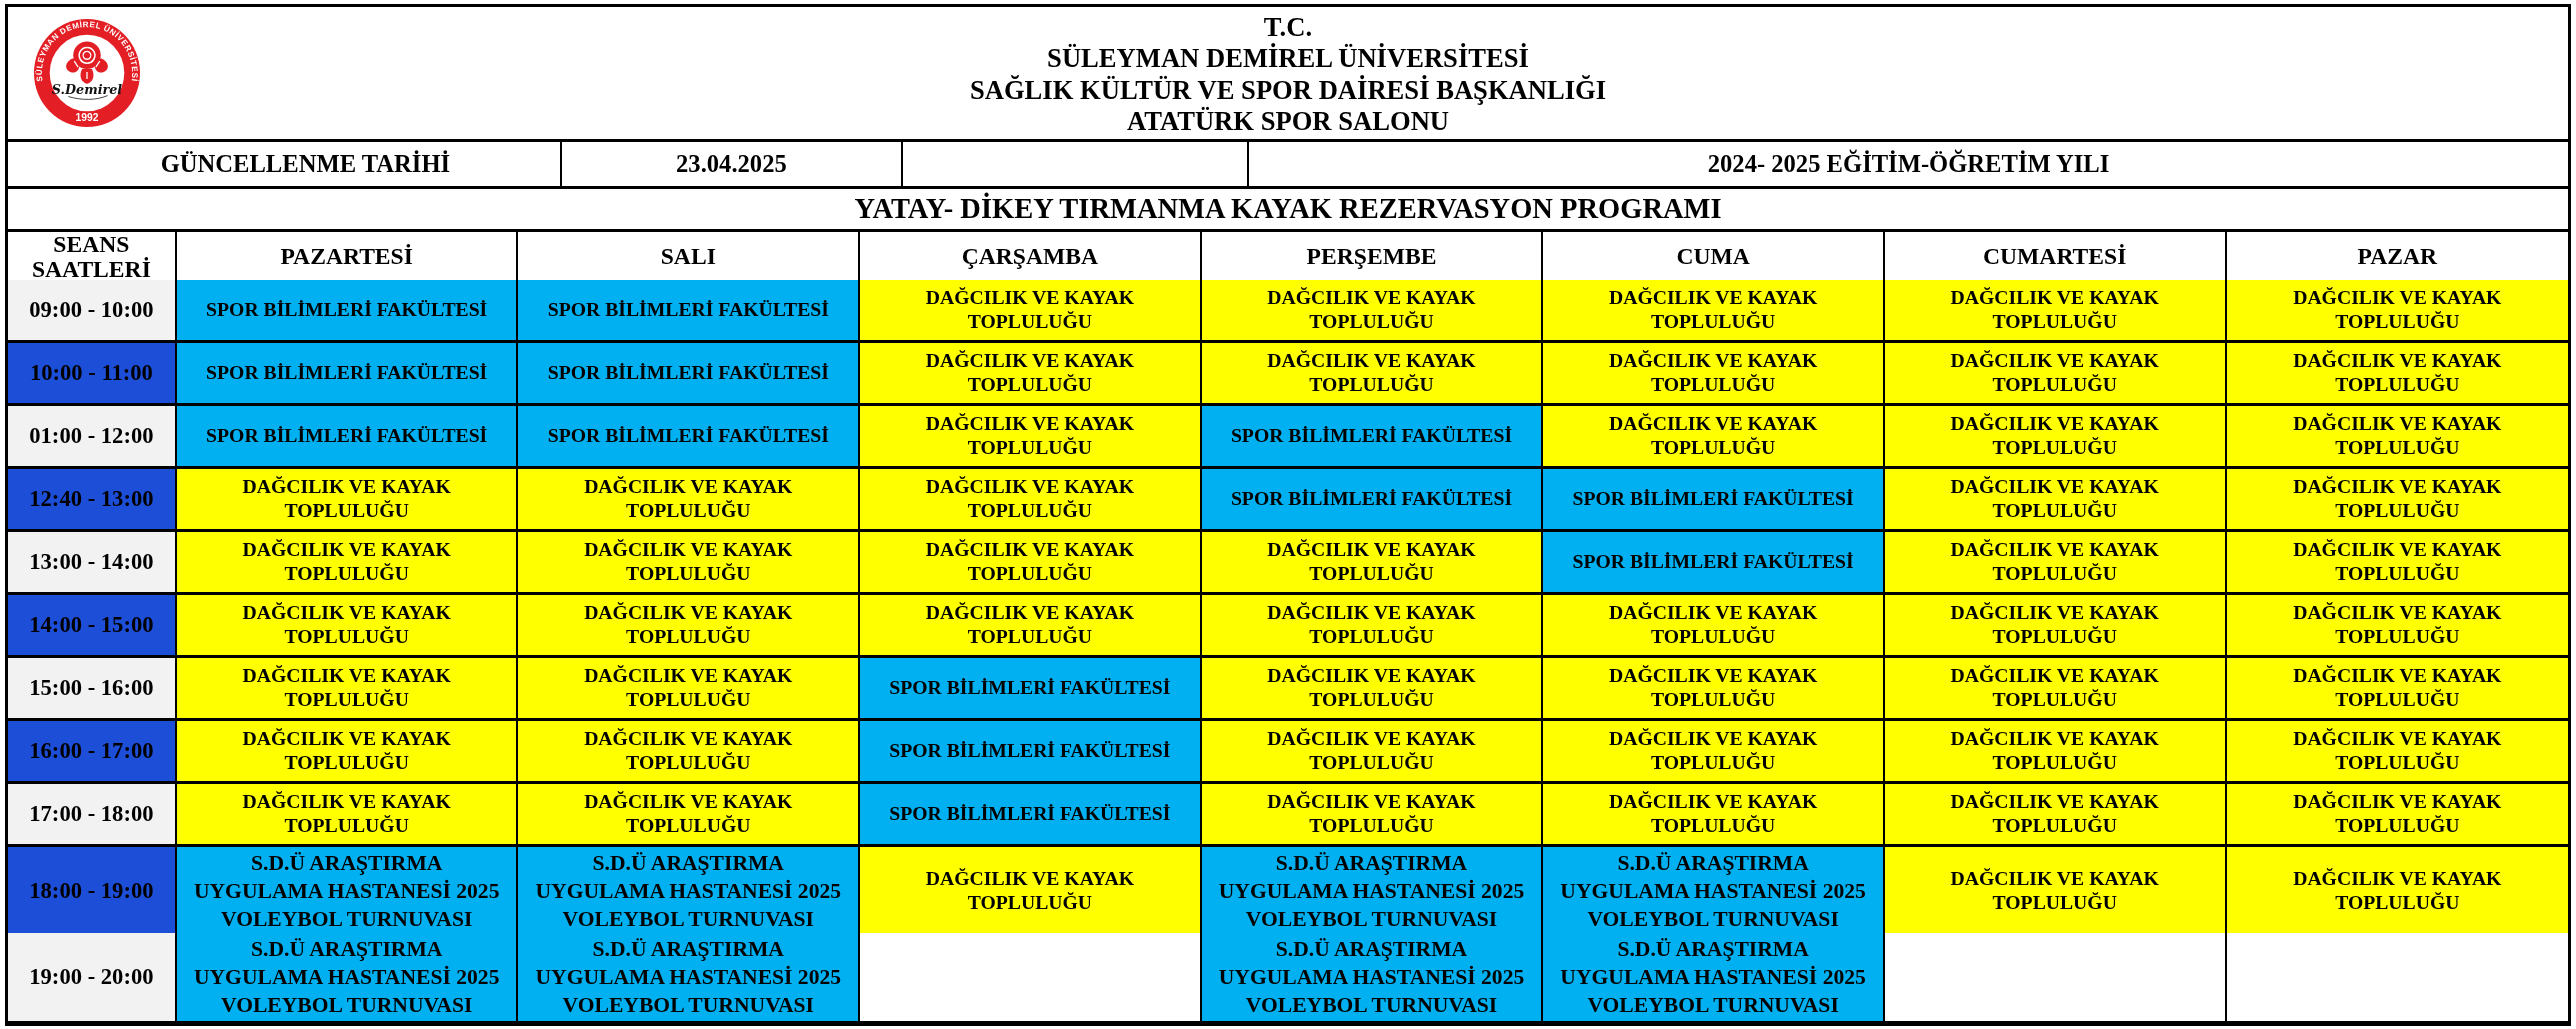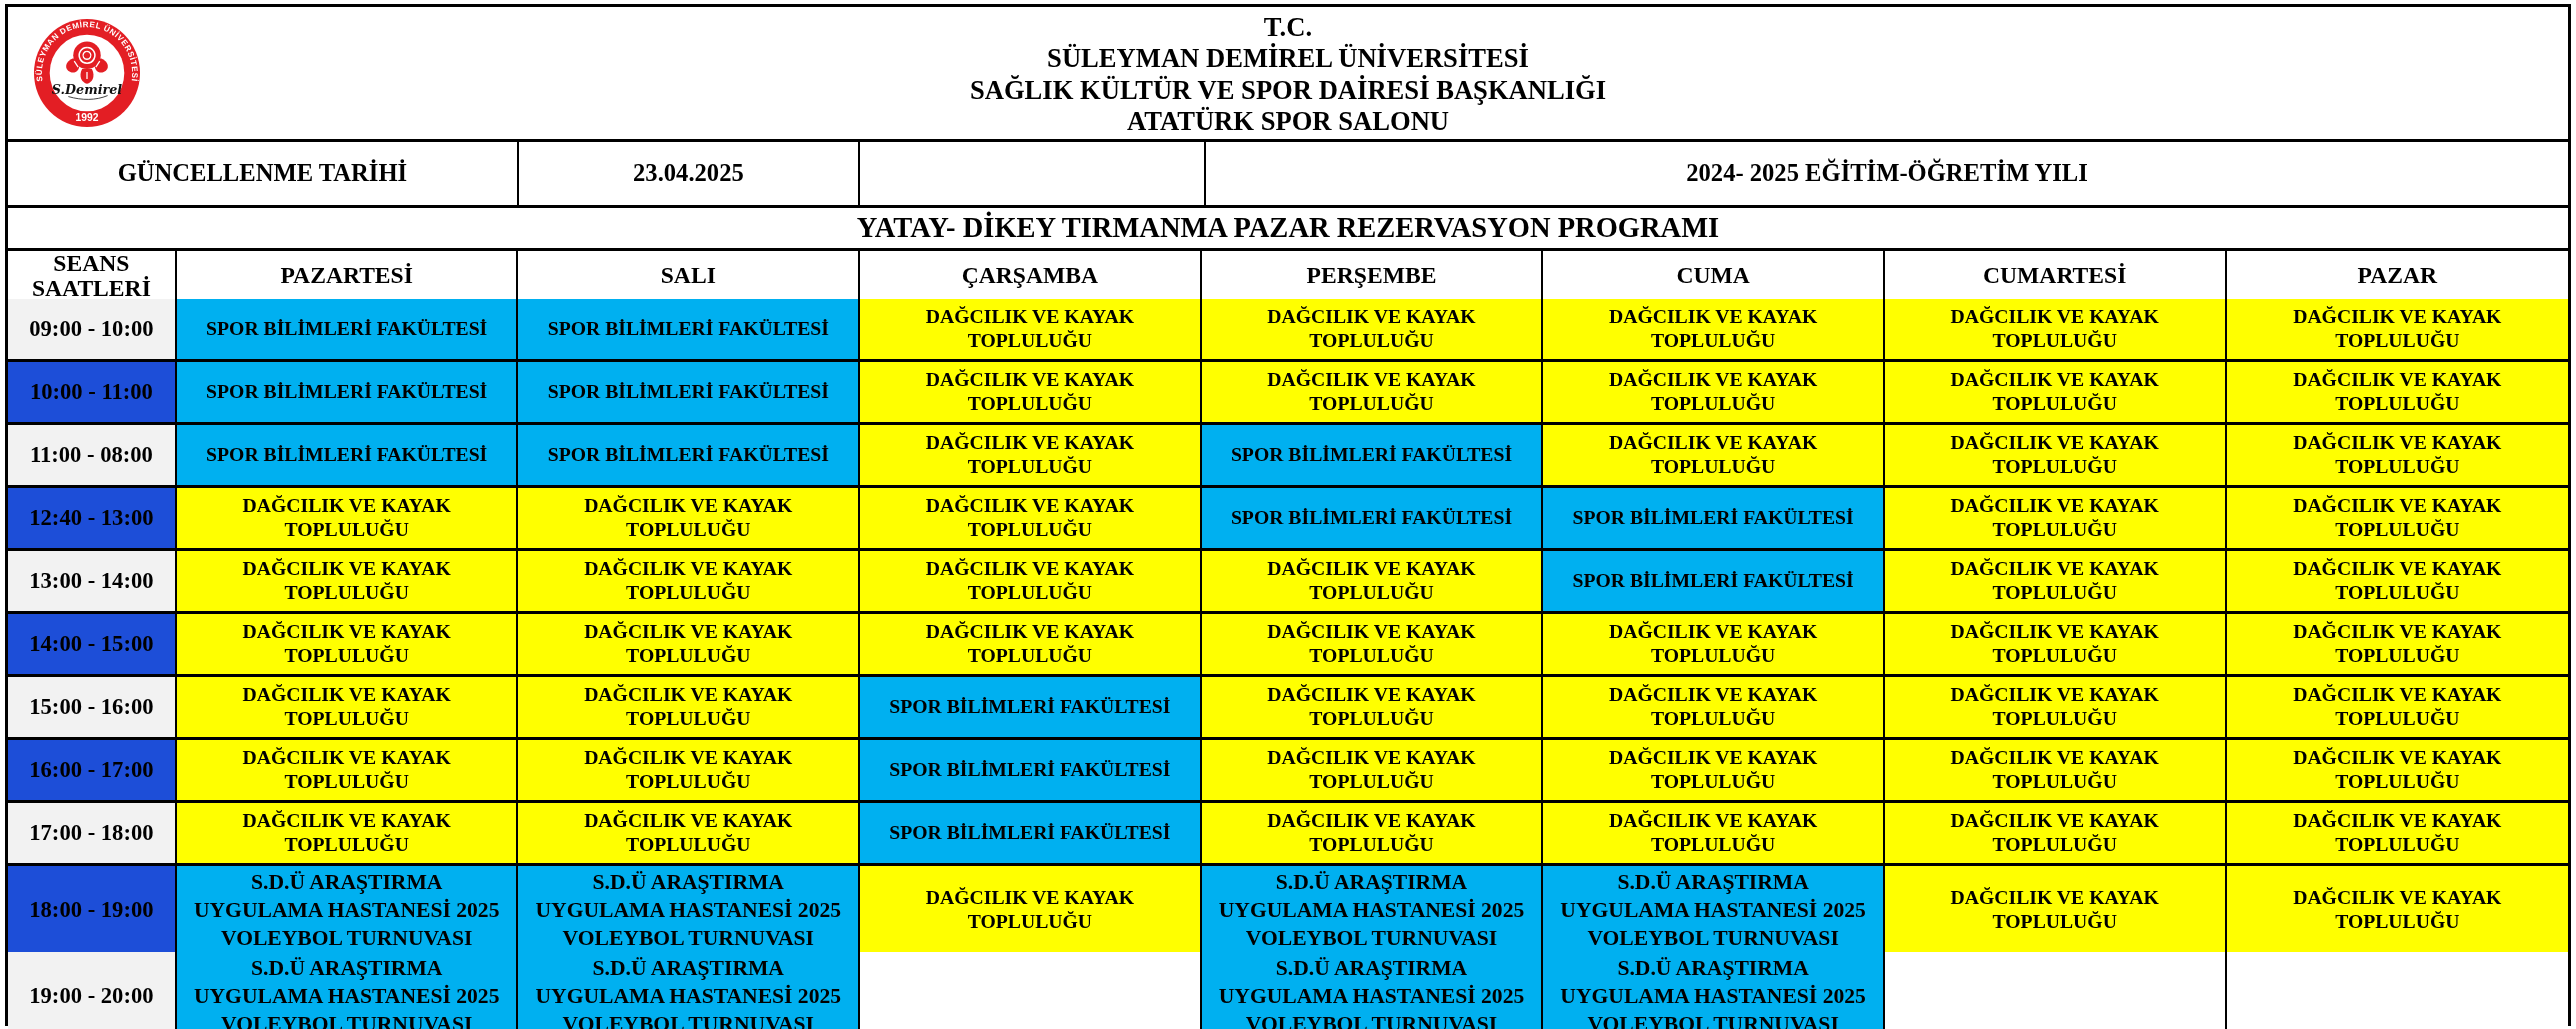--- a/index.html
+++ b/index.html
@@ -18,23 +18,23 @@
     display: flex; flex-direction: column;
     background: #fff;
   }
   
   .header-band { height: 132px; position: relative; flex: none; }
   .logo-wrap { position: absolute; left: 25.6px; top: 10.8px; width: 108px; height: 110px; }
   .titles { width: 100%; text-align: center; padding-top: 4.9px; }
   .title-line { font-size: 26.6px; line-height: 31.5px; }
   
   .info-row {
-    flex: none; height: 69px;
+    flex: none; height: 50px;
     border-top: 3.9px solid #000; border-bottom: 3.9px solid #000;
-    display: grid; grid-template-columns: 511px 341px 346px 1fr;
+    display: grid; grid-template-columns: 511px 341px 346px 1fr; padding-left: 43px;
   }
   .info-cell {
     display: flex; align-items: center; justify-content: center;
     font-size: 24.6px; border-right: 2px solid #000;
   }
   .info-cell:last-child { border-right: none; }
   
   .program-title {
     flex: none; height: 43px; border-bottom: 3.9px solid #000;
     display: flex; align-items: center; justify-content: center;
@@ -115,21 +115,21 @@
     </div>
   </div>
 
   <div class="info-row">
     <div class="info-cell">GÜNCELLENME TARİHİ</div>
     <div class="info-cell">23.04.2025</div>
     <div class="info-cell"></div>
     <div class="info-cell">2024- 2025 EĞİTİM-ÖĞRETİM YILI</div>
   </div>
 
-  <div class="program-title">YATAY- DİKEY TIRMANMA PAZAR REZERVASYON PROGRAMI</div>
+  <div class="program-title">YATAY- DİKEY TIRMANMA KAYAK REZERVASYON PROGRAMI</div>
 
   <div class="schedule">
     <div class="hrow">
       <div class="corner">SEANS SAATLERİ</div>
 
     <div class="hcell">PAZARTESİ</div>
         <div class="hcell">SALI</div>
         <div class="hcell">ÇARŞAMBA</div>
         <div class="hcell">PERŞEMBE</div>
         <div class="hcell">CUMA</div>
@@ -180,21 +180,21 @@
             <span>DAĞCILIK VE KAYAK TOPLULUĞU</span>
           </div>
           <div class="ecell" style="background: rgb(255, 255, 0);">
             <span>DAĞCILIK VE KAYAK TOPLULUĞU</span>
           </div>
           <div class="ecell" style="background: rgb(255, 255, 0);">
             <span>DAĞCILIK VE KAYAK TOPLULUĞU</span>
           </div>
         </div>
         <div class="srow">
-          <div class="tcell shade">11:00 - 08:00</div>
+          <div class="tcell shade">01:00 - 12:00</div>
           <div class="ecell" style="background: rgb(0, 176, 240);">
             <span>SPOR BİLİMLERİ FAKÜLTESİ</span>
           </div>
           <div class="ecell" style="background: rgb(0, 176, 240);">
             <span>SPOR BİLİMLERİ FAKÜLTESİ</span>
           </div>
           <div class="ecell" style="background: rgb(255, 255, 0);">
             <span>DAĞCILIK VE KAYAK TOPLULUĞU</span>
           </div>
           <div class="ecell" style="background: rgb(0, 176, 240);">

